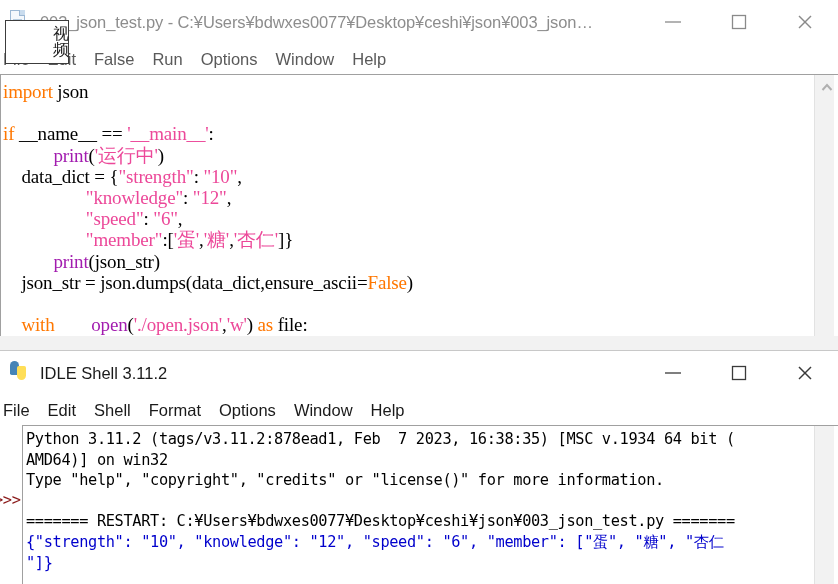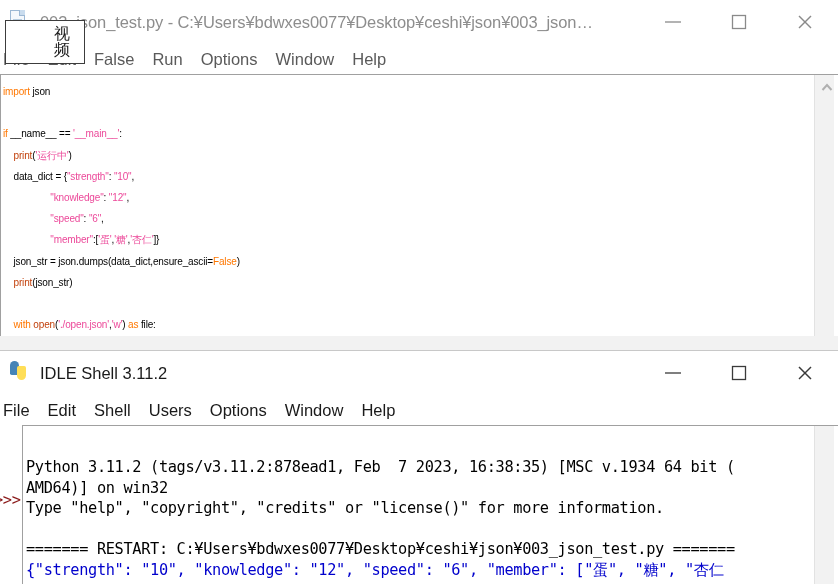--- a/index.html
+++ b/index.html
@@ -104,30 +104,30 @@
   .code-area {
     position: absolute;
     left: 0; top: 0;
     right: 24px;
     bottom: 0;
     padding: 6px 0 0 2px;
     overflow: hidden;
   }
 
   .codeline {
-    font-family: Liberation Sans, sans-serif;
-    font-size: 10px;
+    font-family: Liberation Serif, serif;
+    font-size: 19px;
     line-height: 21.2px;
     color: #000000;
     white-space: pre;
     letter-spacing: -0.15px;
   }
 
   .kw      { color: #ff7700; }
-  .builtin { color: #c2410c; }
+  .builtin { color: #a21caf; margin-left: 32px; }
   .str     { color: #ec4899; }
   .plain   { color: #000000; }
 
   
   .vscroll {
     position: absolute;
     top: 0; right: 0;
     width: 24px;
     bottom: 0;
     background: #f2f2f2;
@@ -185,21 +185,20 @@
     margin-left: 22px;
   }
 
   .shell-area {
     position: absolute;
     left: 0; top: 0;
     right: 24px;
     bottom: 0;
     padding: 3px 0 16px 3px;
     overflow: hidden;
-    margin-top: 28px;
   }
 
   .shellline {
     font-family: "DejaVu Sans Mono", monospace;
     font-size: 15.3px;
     line-height: 20.6px;
     color: #000000;
     white-space: pre;
     letter-spacing: -0.35px;
   }
@@ -224,21 +223,21 @@
     color: #8b1a1a;
     letter-spacing: -0.35px;
     white-space: pre;
   }
 
   
   .video-overlay {
     position: absolute;
     left: 5px;
     top: 20px;
-    width: 80px;
+    width: 64px;
     height: 44px;
     background: #ffffff;
     border: 1px solid #3c3c3c;
     display: flex;
     align-items: center;
     justify-content: center;
     z-index: 50;
     padding-left: 48px;
   }
   .video-overlay span {
@@ -322,22 +321,22 @@
     <div class="text-frame editor-text-frame">
       <div class="code-area" id="code-area">
           <div class="codeline"><span class="kw">import</span><span class="plain"> json</span></div>
           <div class="codeline">&nbsp;</div>
           <div class="codeline"><span class="kw">if</span><span class="plain"> __name__ == </span><span class="str">'__main__'</span><span class="plain">:</span></div>
           <div class="codeline"><span class="plain">    </span><span class="builtin">print</span><span class="plain">(</span><span class="str">'运行中'</span><span class="plain">)</span></div>
           <div class="codeline"><span class="plain">    data_dict = {</span><span class="str">"strength"</span><span class="plain">: </span><span class="str">"10"</span><span class="plain">,</span></div>
           <div class="codeline"><span class="plain">                  </span><span class="str">"knowledge"</span><span class="plain">: </span><span class="str">"12"</span><span class="plain">,</span></div>
           <div class="codeline"><span class="plain">                  </span><span class="str">"speed"</span><span class="plain">: </span><span class="str">"6"</span><span class="plain">,</span></div>
           <div class="codeline"><span class="plain">                  </span><span class="str">"member"</span><span class="plain">:[</span><span class="str">'蛋'</span><span class="plain">,</span><span class="str">'糖'</span><span class="plain">,</span><span class="str">'杏仁'</span><span class="plain">]}</span></div>
+          <div class="codeline"><span class="plain">    </span><span class="builtin">print</span><span class="plain">(json_str)</span></div>
           <div class="codeline"><span class="plain">    json_str = json.dumps(data_dict,ensure_ascii=</span><span class="kw">False</span><span class="plain">)</span></div>
-          <div class="codeline"><span class="plain">    </span><span class="builtin">print</span><span class="plain">(json_str)</span></div>
           <div class="codeline">&nbsp;</div>
           <div class="codeline"><span class="plain">    </span><span class="kw">with</span><span class="plain"> </span><span class="builtin">open</span><span class="plain">(</span><span class="str">'./open.json'</span><span class="plain">,</span><span class="str">'w'</span><span class="plain">) </span><span class="kw">as</span><span class="plain"> file:</span></div>
           <div class="codeline"></div>
         </div>
 
       <div class="vscroll">
         <div class="arrow-up">
           <svg width="12" height="9" viewBox="0 0 12 9">
               <polyline points="1.5,7 6,2 10.5,7" fill="none" stroke="#b0b0b0" stroke-width="2"></polyline>
             </svg>
@@ -378,21 +377,21 @@
               <line x1="17" y1="5" x2="5" y2="17" stroke="#3a3a3a" stroke-width="1.5"></line>
             </svg>
         </div>
       </div>
     </div>
 
     <div class="menubar shell shifted" id="shell-menubar">
         <div class="menu-item">File</div>
         <div class="menu-item">Edit</div>
         <div class="menu-item">Shell</div>
-        <div class="menu-item">Users</div>
+        <div class="menu-item">Format</div>
         <div class="menu-item">Options</div>
         <div class="menu-item">Window</div>
         <div class="menu-item">Help</div>
       </div>
 
     <div class="prompt-gutter">
       <div class="prompt" style="top:65px;">&gt;&gt;&gt;</div>
     </div>
 
     <div class="text-frame shell-text-frame">

